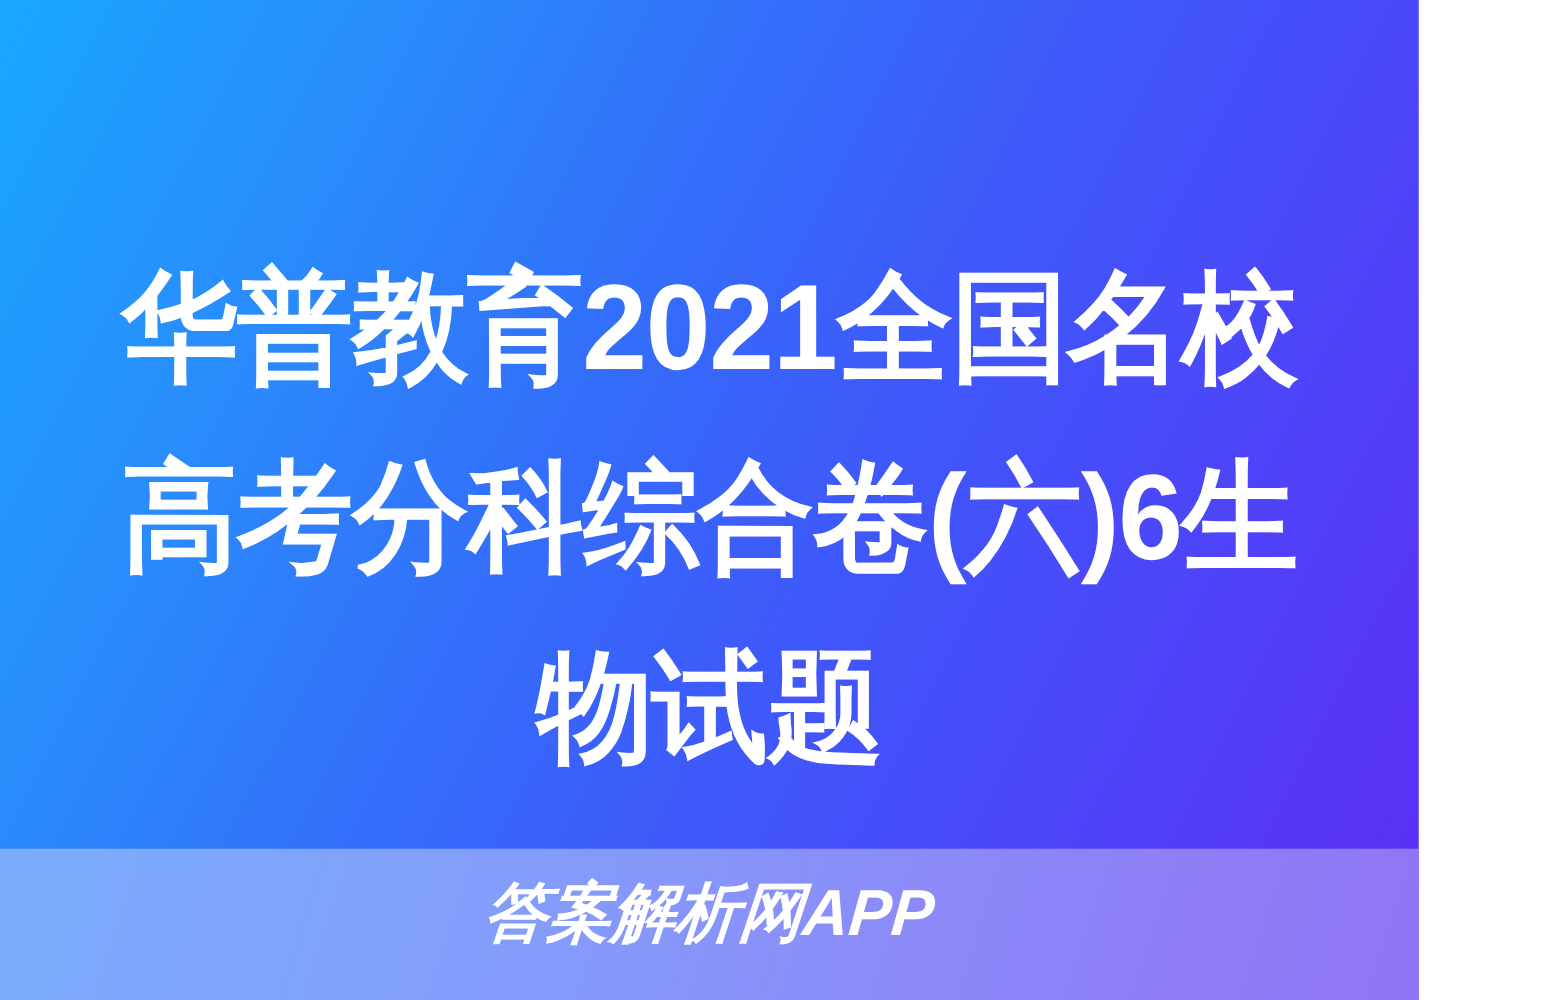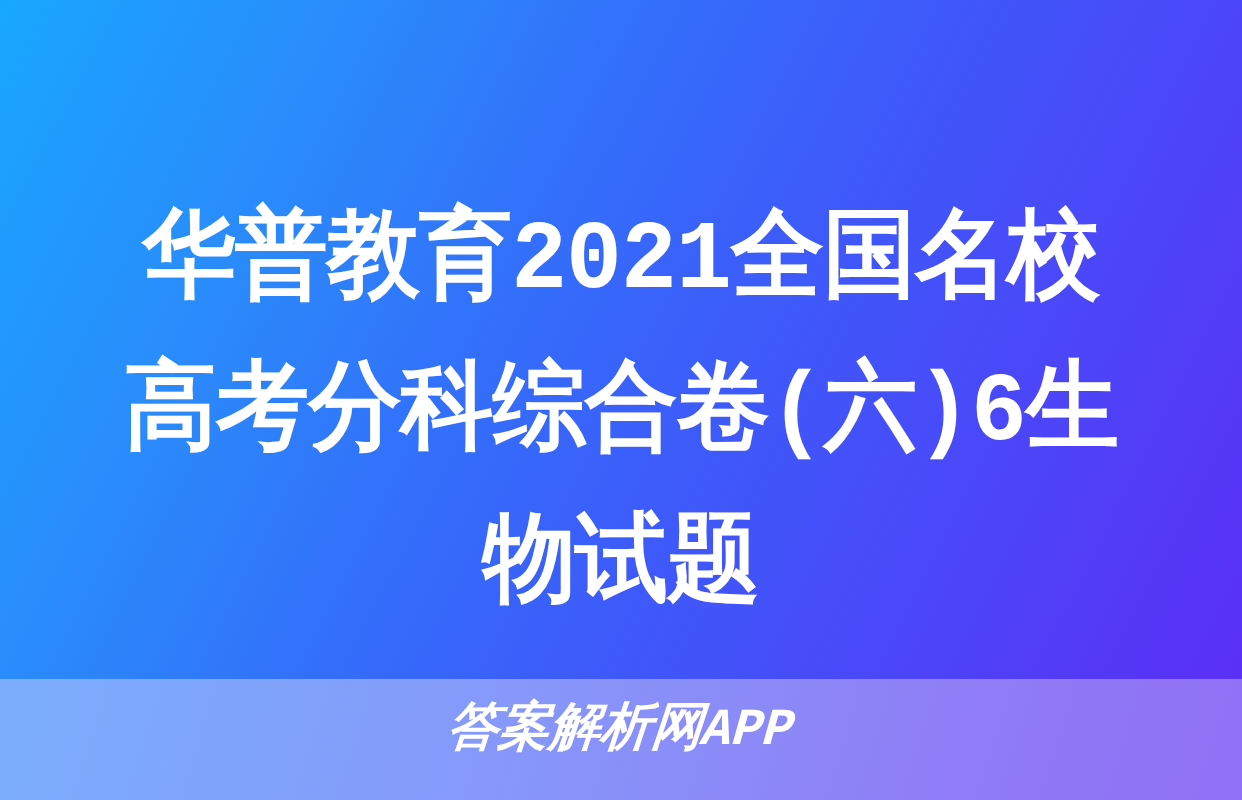--- a/index.html
+++ b/index.html
@@ -7,24 +7,24 @@
     margin: 0;
     padding: 0;
     width: 1242px;
     height: 800px;
     overflow: hidden;
     background: #ffffff;
   }
 
   #poster {
     position: relative;
-    width: 1242px;
+    width: 1135px;
     height: 800px;
     overflow: hidden;
-    font-family: Liberation Mono, monospace;
+    font-family: Liberation Sans, sans-serif;
     
     background:
       linear-gradient(117deg,
         #18a8ff 0%,
         #1f9cfd 8%,
         #2a8bfb 22%,
         #3272fa 38%,
         #3b5ffa 52%,
         #4450f9 66%,
         #4e43f8 78%,

